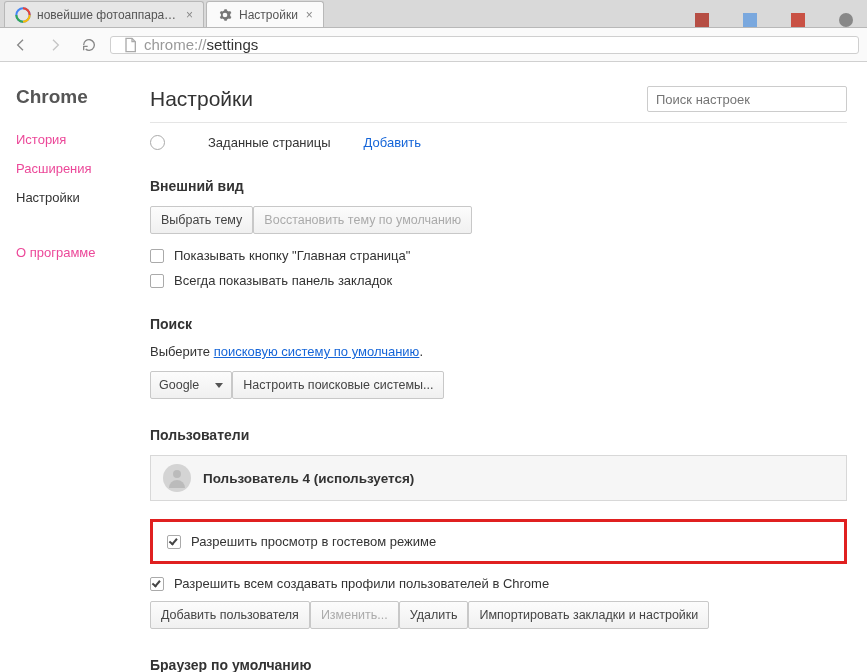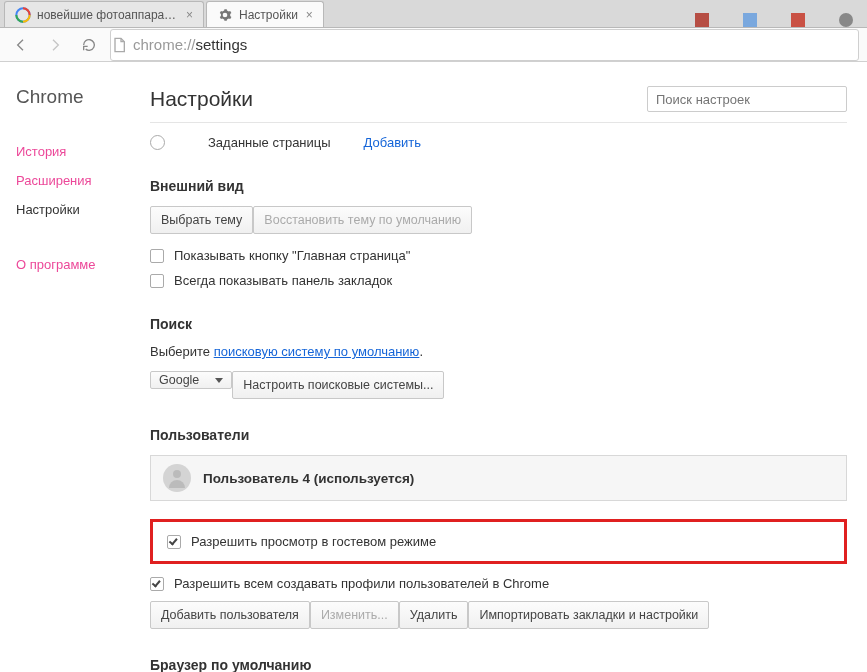--- a/index.html
+++ b/index.html
@@ -9,47 +9,47 @@
   .tab.active { background: #fafafa; }
   .tab .favicon { width: 16px; height: 16px; margin-right: 6px; display: inline-flex; align-items: center; justify-content: center; font-size: 14px; }
   .tab .title { white-space: nowrap; overflow: hidden; text-overflow: ellipsis; flex: 1; }
   .tab .close { margin-left: 8px; color: #888; cursor: pointer; }
   .bgshelf { display: flex; align-items: center; gap: 30px; margin-left: auto; padding-right: 10px; opacity: .85; }
   .bgshelf .shelf-item { display: inline-flex; align-items: center; gap: 4px; font-size: 11px; color: #5a5a5a; }
   .shelf-ico { width: 14px; height: 14px; display: inline-block; }
   .toolbar { display: flex; align-items: center; height: 34px; background: #fafafa; border-bottom: 1px solid #d0d0d0; padding: 0 8px; gap: 8px; }
   .navbtn { width: 26px; height: 26px; display: inline-flex; align-items: center; justify-content: center; color: #888; cursor: pointer; }
   .navbtn svg { width: 16px; height: 16px; }
-  .omnibox { flex: 1; display: flex; align-items: center; border: 1px solid #cfcfcf; border-radius: 3px; height: 32px; padding: 0 0; background: #fff; }
+  .omnibox { flex: 1; display: flex; align-items: center; border: 1px solid #cfcfcf; border-radius: 3px; height: 18px; padding: 0 11px; background: #fff; }
   .omnibox .page-icon { width: 16px; height: 16px; margin-right: 6px; color: #999; }
   .addr-prefix { color: #999; font-size: 15px; }
   .addr-path { color: #333; font-size: 15px; }
   .content { display: flex; padding-top: 24px; }
   .sidebar { width: 150px; padding-left: 16px; }
-  .brand { font-size: 19px; color: #555; font-weight: 400; margin-bottom: 36px; }
+  .brand { font-size: 19px; color: #555; font-weight: 700; margin-bottom: 24px; }
   .sidebar-item { display: block; margin-bottom: 14px; color: #ec4899; font-size: 13px; cursor: pointer; }
   .sidebar-item.selected { color: #333; }
   .sidebar .gap { height: 26px; }
   .main { flex: 1; padding-right: 20px; }
   .main-header { display: flex; align-items: center; margin-bottom: 10px; }
   .main-title { font-size: 21px; color: #333; font-weight: 400; }
   .search-settings { margin-left: auto; width: 200px; height: 26px; border: 1px solid #ccc; border-radius: 2px; padding: 12px 8px; font-size: 13px; color: #555; background: #fff; }
   .divider { border: none; border-top: 1px solid #e5e5e5; margin-bottom: 12px; }
   .section { margin-bottom: 28px; }
   .row { display: flex; align-items: center; gap: 33px; }
   .radio { width: 15px; height: 15px; border: 1px solid #aaa; border-radius: 50%; margin-right: 10px; display: inline-block; background: #fff; }
   .link { color: #1565d8; cursor: pointer; }
   .section h3 { font-size: 14px; font-weight: 700; color: #333; margin-bottom: 12px; }
   .btn { display: inline-flex; align-items: center; border: 1px solid #c8c8c8; background: linear-gradient(#fcfcfc,#f0f0f0); border-radius: 2px; padding: 4px 10px; font-size: 12.5px; color: #444; cursor: pointer; height: 28px; }
   .btn.disabled { color: #aaa; cursor: default; }
   .btn-row { display: flex; gap: 0; flex-wrap: wrap; }
   .checkbox-row { display: flex; align-items: center; margin-bottom: 10px; }
   .chk { width: 14px; height: 14px; border: 1px solid #aaa; border-radius: 2px; margin-right: 10px; display: inline-flex; align-items: center; justify-content: center; background: #fff; cursor: pointer; }
   .chk.checked::after { content: ""; width: 6px; height: 3px; border: 2px solid #444; border-top: none; border-right: none; transform: rotate(-50deg) translateY(-1px); }
-  .select { display: inline-flex; align-items: center; border: 1px solid #c8c8c8; background: linear-gradient(#fcfcfc,#f0f0f0); border-radius: 2px; padding: 4px 8px; font-size: 12.5px; color: #444; cursor: pointer; height: 18px; gap: 16px; }
+  .select { display: inline-flex; align-items: center; border: 1px solid #c8c8c8; background: linear-gradient(#fcfcfc,#f0f0f0); border-radius: 2px; padding: 4px 8px; font-size: 12.5px; color: #444; cursor: pointer; height: 28px; gap: 16px; }
   .select .caret { width: 0; height: 0; border-left: 4px solid transparent; border-right: 4px solid transparent; border-top: 5px solid #555; }
   .userbox { border: 1px solid #d8d8d8; background: #f6f6f6; display: flex; align-items: center; padding: 8px 12px; margin-bottom: 18px; }
   .avatar { width: 28px; height: 28px; border-radius: 50%; background: #d4d4d4; margin-right: 12px; position: relative; }
   .avatar::before { content: ""; position: absolute; top: 6px; left: 10px; width: 8px; height: 8px; background: #bbb; border-radius: 50%; }
   .avatar::after { content: ""; position: absolute; bottom: 4px; left: 6px; width: 16px; height: 8px; background: #bbb; border-radius: 8px 8px 0 0; }
   .user-name { font-size: 13.5px; font-weight: 600; color: #333; }
   .highlight { border: 3px solid #e02020; padding: 12px 14px; margin-bottom: 12px; }
 </style>
 </head>
 <body>

